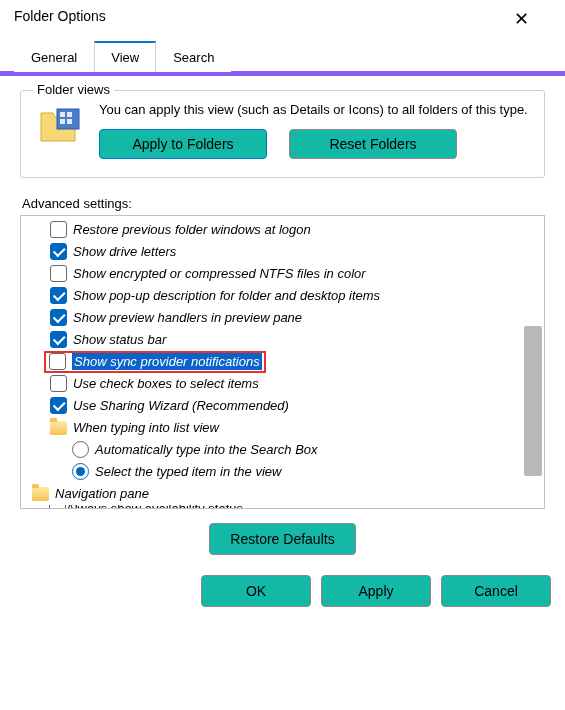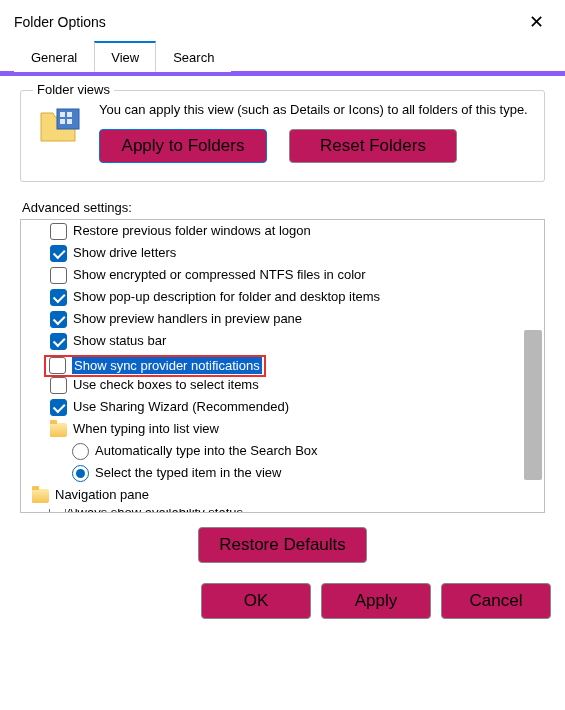--- a/index.html
+++ b/index.html
@@ -9,22 +9,21 @@
       font-size: 13px;
       background: #fff;
       color: #000;
       width: 565px;
       height: 710px;
       overflow: hidden;
     }
     .titlebar {
       display: flex;
       justify-content: space-between;
-      align-items: center;
-      padding: 8px 13px 4px 14px;
+      padding: 8px 28px 4px 14px;
       height: 40px;
     }
     .titlebar-title { font-size: 14px; }
     .close-btn { font-size: 18px; cursor: pointer; padding: 0 8px; font-weight: 300; }
     .tabstrip {
       display: flex;
       padding: 0 14px;
       border-bottom: 5px solid #8b5cf6;
       gap: 0;
     }
@@ -60,25 +59,25 @@
       background: #fff;
       padding: 0 4px;
     }
     .folder-views-body { display: flex; gap: 14px; }
     .fv-icon { flex: 0 0 48px; display:flex; align-items:flex-start; justify-content:center; padding-top:4px;}
     .fv-right { flex: 1; }
     .fv-text { margin-bottom: 10px; line-height: 1.35; }
     .fv-buttons { display: flex; gap: 22px; }
     .winbtn {
       border: 1.5px solid #888;
-      background: #be185d;
+      background: #14b8a6;
       padding: 6px 0;
       border-radius: 4px;
       font-family: inherit;
-      font-size: 17px;
+      font-size: 14px;
       cursor: pointer;
       text-align: center;
     }
     .winbtn.focus { border-color: #0078d4; }
     .fv-buttons .winbtn { width: 168px; }
     .adv-label { margin: 6px 0 4px 2px; }
     .adv-box {
       border: 1px solid #c0c0c0;
       height: 294px;
       overflow: hidden;
@@ -88,21 +87,21 @@
     .scrollcol {
       position: absolute;
       right: 2px;
       top: 110px;
       width: 18px;
       height: 150px;
       background: #b8b8b8;
       border-radius: 2px;
     }
     .tree { padding: 3px 0 3px 6px; }
-    .row { display:flex; height: 22px; white-space: nowrap; }
+    .row { display:flex; align-items:center; height: 22px; white-space: nowrap; font-style: italic; }
     .row .ctrl { width: 18px; height:18px; flex:0 0 18px; margin-right: 6px; display:flex; align-items:center; justify-content:center;}
     .indent1 { padding-left: 22px; }
     .indent2 { padding-left: 44px; }
     .indent0b { padding-left: 4px; }
     .cb { width: 17px; height: 17px; border: 1.5px solid #666; border-radius: 3px; display:flex; align-items:center; justify-content:center; background:#fff;}
     .cb.checked { background:#0067c0; border-color:#0067c0; }
     .cb.checked::after { content:""; width:5px; height:9px; border:solid #fff; border-width:0 2px 2px 0; transform: rotate(45deg) translateY(-1px); }
     .rb { width: 17px; height: 17px; border: 1.5px solid #666; border-radius: 50%; display:flex; align-items:center; justify-content:center; background:#fff;}
     .rb.checked { border-color:#0067c0; }
     .rb.checked::after { content:""; width:9px; height:9px; border-radius:50%; background:#0067c0; }

